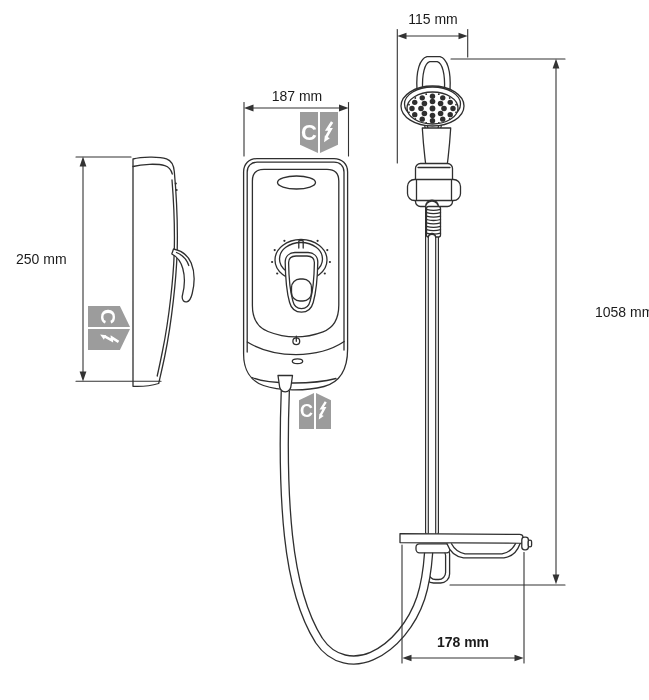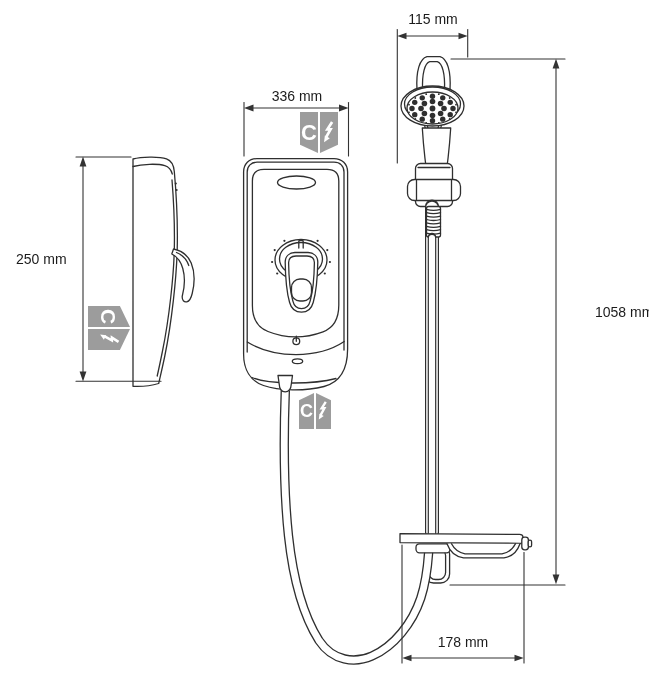--- a/index.html
+++ b/index.html
@@ -218,27 +218,27 @@
           <path d="M406,658 H520"></path>
           <polygon fill="#333333" stroke="none" points="402.3,658 411.5,654.7 411.5,661.3"></polygon>
           <polygon fill="#333333" stroke="none" points="523.7,658 514.5,654.7 514.5,661.3"></polygon>
         </g>
       </g>
     </g>
   </svg>
 
   <div class="dim-label" style="left:16px;top:251px;width:66px;">250 mm</div>
 
-  <div class="dim-label center" style="left:262px;top:88px;width:70px;">336 mm</div>
+  <div class="dim-label center" style="left:262px;top:88px;width:70px;">187 mm</div>
 
   <div class="dim-label center" style="left:399px;top:11px;width:68px;">115 mm</div>
 
   <div class="dim-label" style="left:562px;top:304px;width:80px;margin-left:33px;">1058 mm</div>
 
-  <div class="dim-label center" style="left:429px;top:634px;width:68px;">178 mm</div>
+  <div class="dim-label center" style="left:429px;top:634px;width:68px;font-weight:bold;">178 mm</div>
 
   <div class="badge badge-down" style="left:300px;top:112px;width:38px;height:41px;">
     <div class="badge-half half-l">
       <span class="badge-c" style="font-size:22px;">C</span>
     </div>
     <div class="badge-half half-r">
       <svg width="13" height="23" viewBox="0 0 12 22">
         <path d="M8.5,1 L4,8 L7,8 L2.8,15.5" stroke="#ffffff" stroke-width="2.6" fill="none"></path>
         <polygon points="0.8,20.3 1.6,13.9 6.3,16.4" fill="#ffffff"></polygon>
       </svg>

